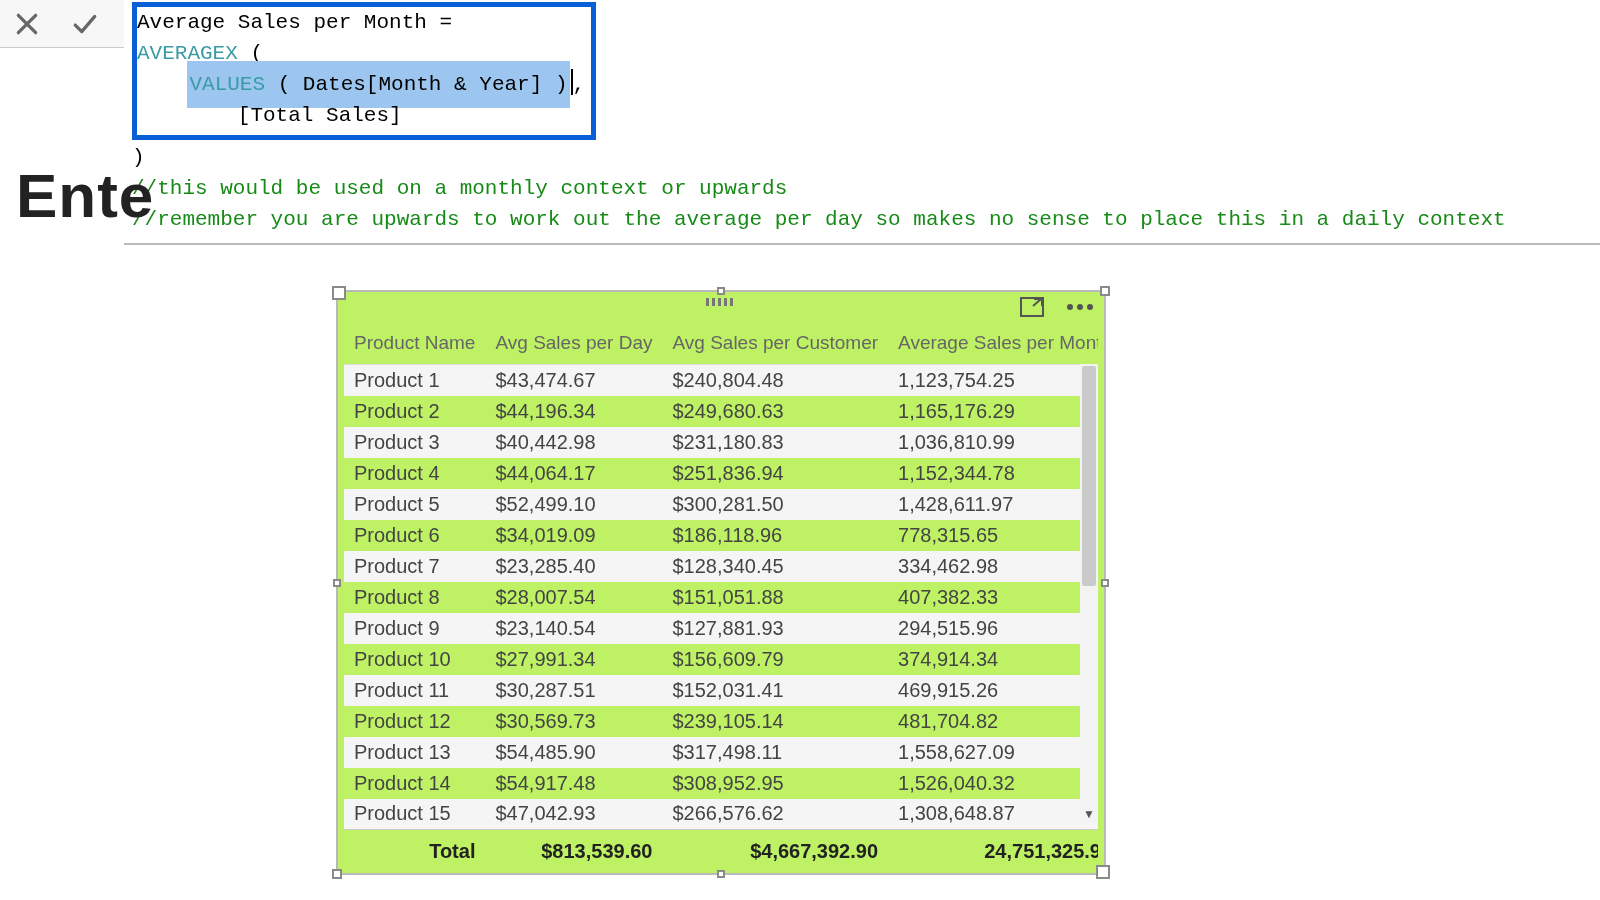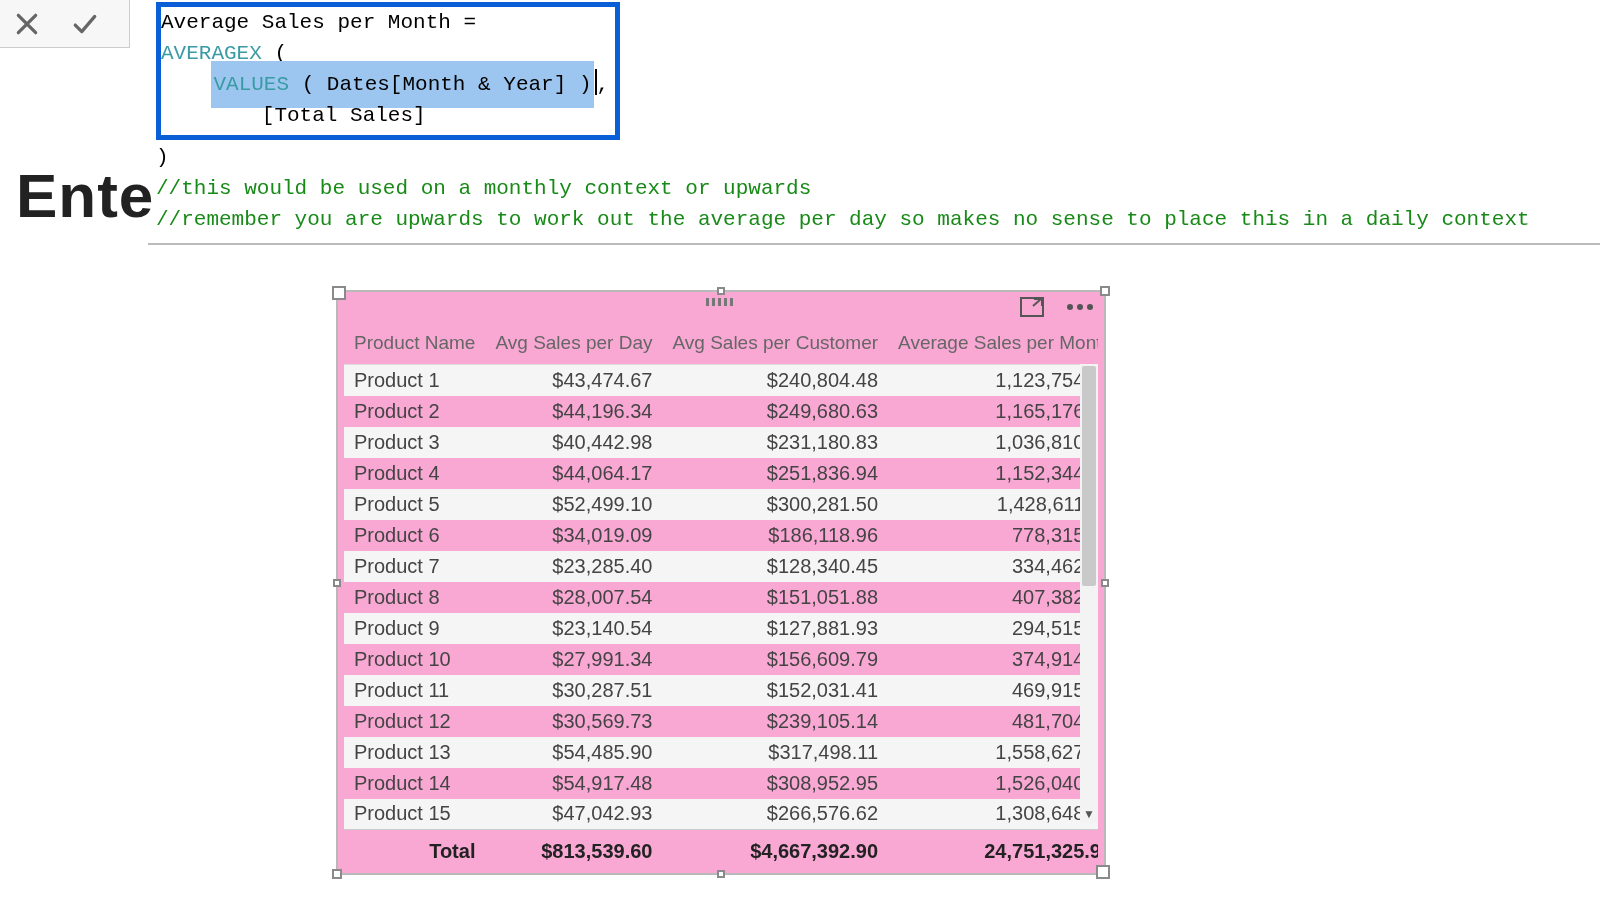--- a/index.html
+++ b/index.html
@@ -21,21 +21,21 @@
     align-items: center;
     gap: 30px;
     padding-left: 14px;
     border-right: 1px solid #ccc;
     border-bottom: 1px solid #ccc;
     background: #f7f7f7;
   }
   .topbar svg { display:block; }
   .formula-wrap {
     position: absolute;
-    left: 148px;
+    left: 124px;
     right: 0;
     top: 0;
     border-bottom: 2px solid #bbb;
     background: #fff;
     font-family: Consolas, "Courier New", monospace;
     font-size: 21px;
     line-height: 31px;
     padding: 2px 8px 8px 8px;
   }
   .highlight-box {
@@ -69,21 +69,21 @@
     z-index: 0;
     letter-spacing:1px;
   }
   .visual {
     position: absolute;
     left: 336px;
     top: 290px;
     width: 770px;
     height: 585px;
     border: 2px solid #b9b9b9;
-    background: #f9a8d4;
+    background: #bef264;
     z-index: 2;
   }
   .visual::before, .visual::after {
     content:"";
     position:absolute;
     width:10px; height:10px;
     border:2px solid #8a8a8a;
     background:#fff;
   }
   .visual::before { left:-6px; top:-6px; }
@@ -127,21 +127,21 @@
     color: #666;
     text-align: right;
     padding: 4px 10px 10px 10px;
     border-bottom: 1px solid #ddd;
     white-space: nowrap;
     font-size: 19px;
   }
   thead th:first-child { text-align:left; }
   tbody td {
     padding: 3px 10px;
-    text-align: right;
+    text-align: left;
     white-space: nowrap;
     height: 31px;
   }
   tbody td:first-child { text-align:left; }
   tbody tr:nth-child(odd) td { background:#f5f5f5; }
   tfoot td {
     font-weight: 700;
     padding: 10px 10px 6px 10px;
     text-align: right;
     border-top: 1px solid #ccc;

